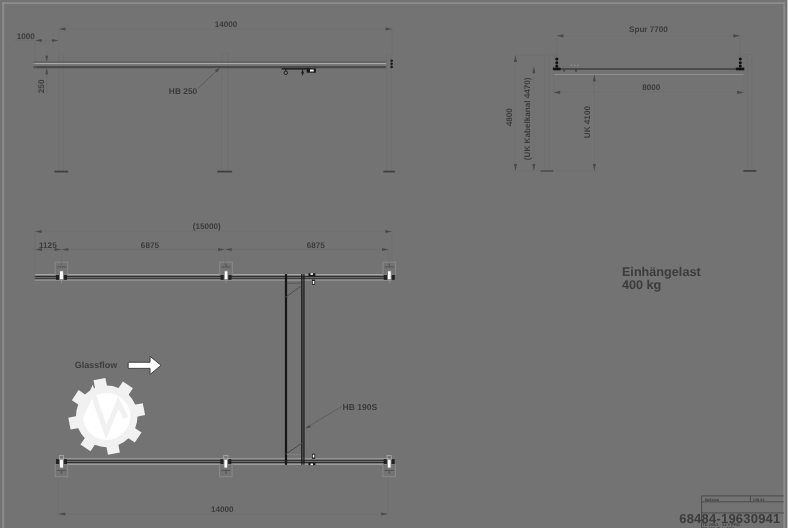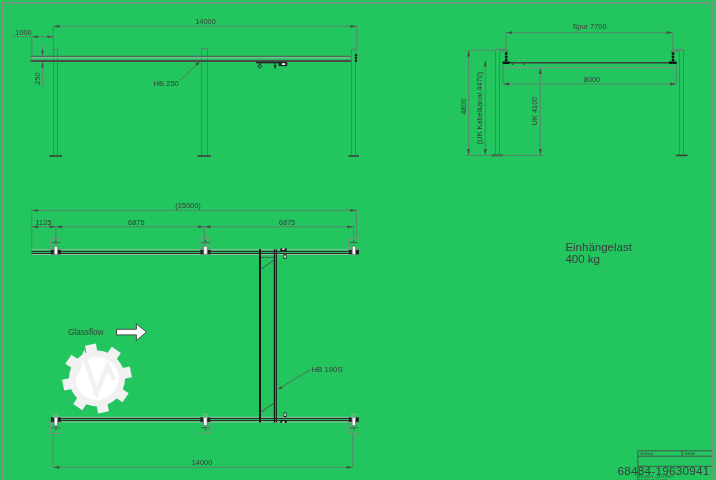--- a/index.html
+++ b/index.html
@@ -1,17 +1,17 @@
 <!DOCTYPE html>
 <html><head>
 <meta charset="utf-8">
 <style>
   html,body{margin:0;padding:0;background:#ffffff;}
-  #page{position:relative;width:716px;height:480px;background:#22c55e;overflow:hidden;
-        font-family:"Liberation Sans", sans-serif;}
+  #page{position:relative;width:716px;height:480px;background:#737373;overflow:hidden;
+        font-family:"Liberation Sans", sans-serif;font-weight:bold;}
   svg{position:absolute;left:0;top:0;}
   text{font-family:"Liberation Sans", sans-serif;fill:#3c3c3c;}
 </style>
 </head>
 <body>
 <div id="page">
 <svg width="716" height="480" viewBox="0 0 716 480">
 
 <g stroke="#8d8d8d" fill="none">
   <line x1="2" y1="2.8" x2="713.6" y2="2.8" stroke-width="1.6"></line>

